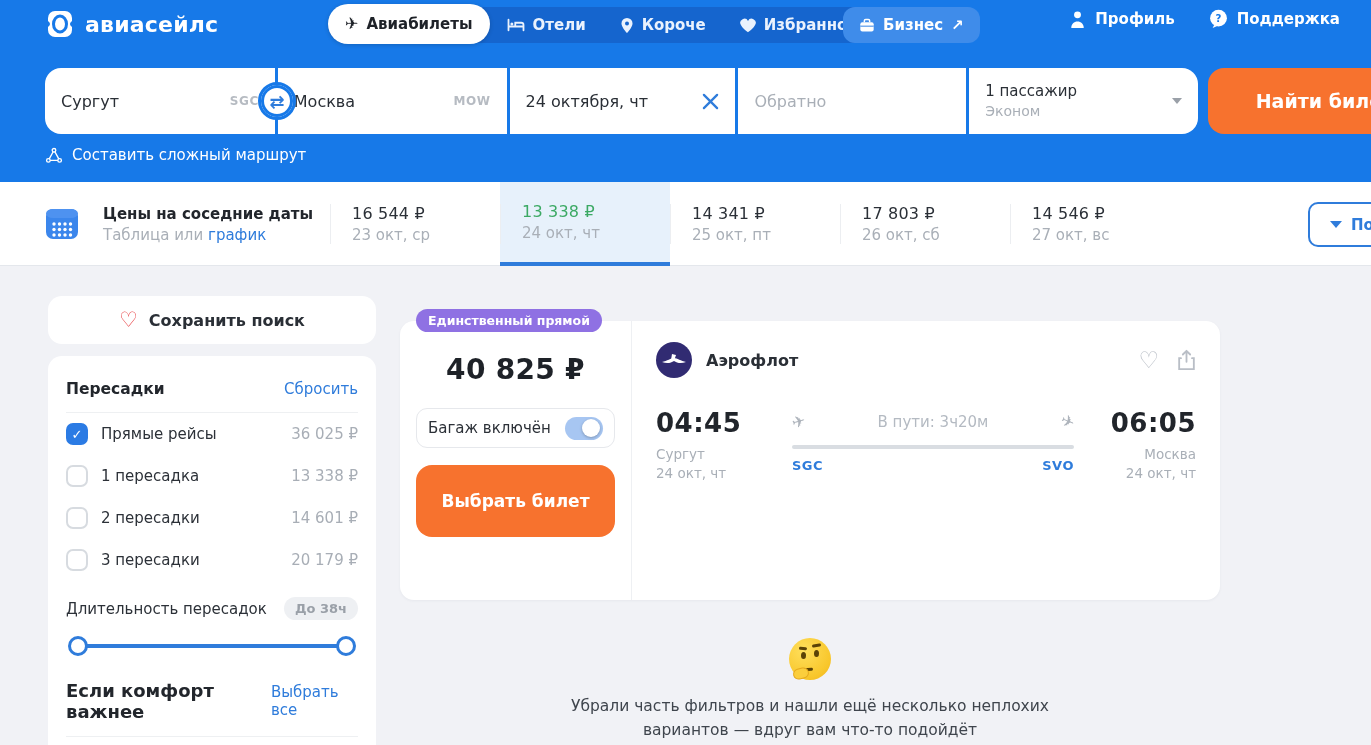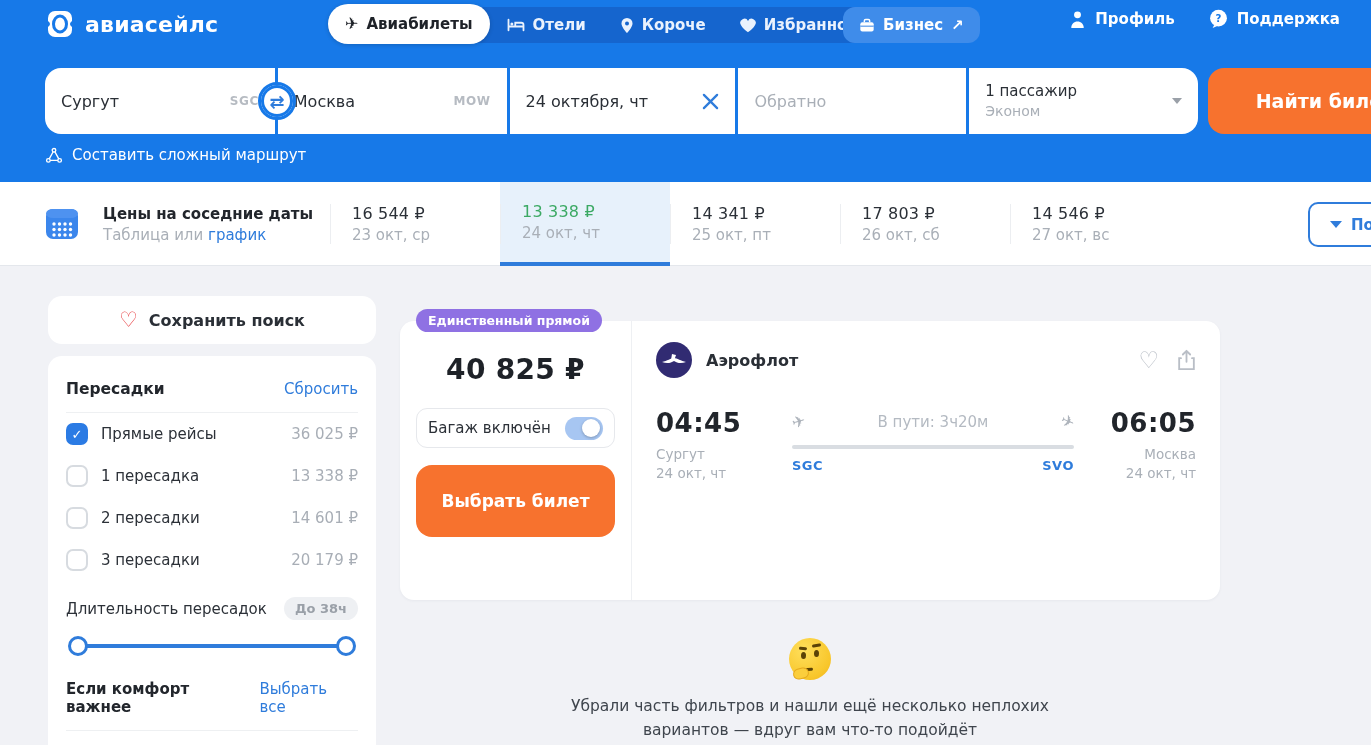--- a/index.html
+++ b/index.html
@@ -73,21 +73,21 @@
   .opt-row .olabel { font-size:15px; color:#2C3138; flex:1; }
   .opt-row .oprice { font-size:15px; color:#A8AEB6; }
   .dur-row { display:flex; justify-content:space-between; align-items:center; margin:16px 2px 6px 2px; }
   .dur-label { font-size:15px; color:#2C3138; }
   .dur-badge { background:#EEF0F3; color:#9AA0A8; font-size:13px; font-weight:bold; border-radius:12px; padding:4px 11px; }
   .slider { position:relative; height:24px; margin:14px 4px 8px 4px; }
   .slider .track { position:absolute; left:8px; right:8px; top:10px; height:4px; background:#2F7CDB; border-radius:2px; }
   .slider .hdl { position:absolute; top:2px; width:20px; height:20px; border-radius:50%; background:#fff; border:3px solid #2F7CDB; cursor:grab; }
   .slider .hdl.l { left:0; } .slider .hdl.r { right:0; }
   .comfort-row { display:flex; justify-content:space-between; align-items:center; margin:22px 2px 14px 2px; }
-  .comfort-title { font-size:15px; font-weight:bold; color:#22262C; }
+  .comfort-title { font-size:18px; font-weight:bold; color:#22262C; }
   .toggle { width:46px; height:27px; border-radius:14px; background:#E4E7EB; position:relative; cursor:pointer; }
   .toggle .thumb { position:absolute; top:2.5px; left:3px; width:22px; height:22px; border-radius:50%; background:#fff; box-shadow:0 1px 3px rgba(0,0,0,.25); }
   .toggle.on { background:#A7C6F2; }
   .toggle.on .thumb { left:auto; right:3px; }
   .toggle.sm { width:38px; height:23px; }
   .toggle.sm .thumb { width:18px; height:18px; top:2.5px; }
   
   .badge { position:absolute; left:416px; top:309px; height:23px; background:#8F71E3; border-radius:12px; color:#fff; font-size:12.5px; font-weight:bold; display:flex; align-items:center; padding:0 12px; z-index:2; }
   .ticket-card { position:absolute; left:400px; top:321px; width:820px; height:279px; background:#fff; border-radius:14px; box-shadow:0 1px 3px rgba(40,50,70,.05); }
   .tk-left { position:absolute; left:0; top:0; width:231px; height:100%; padding:20px 16px; }

